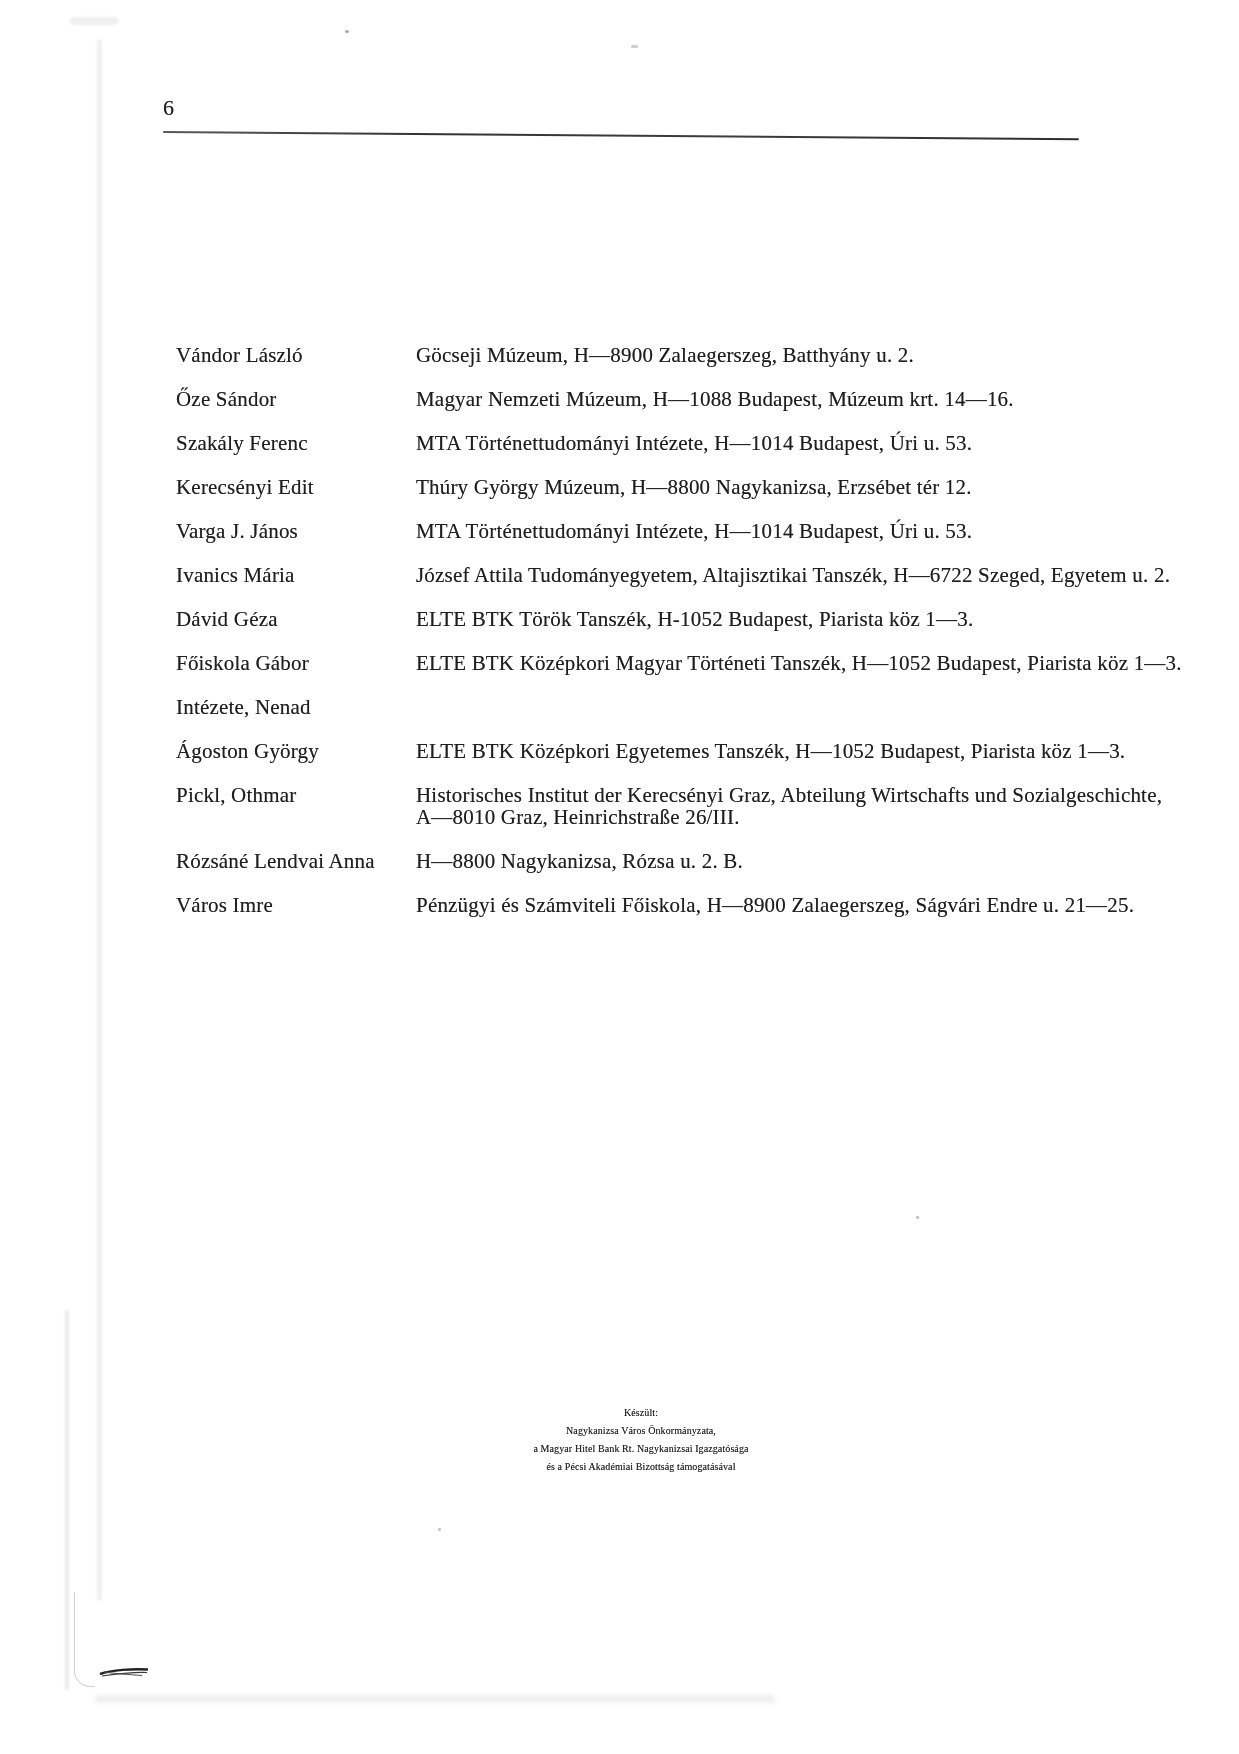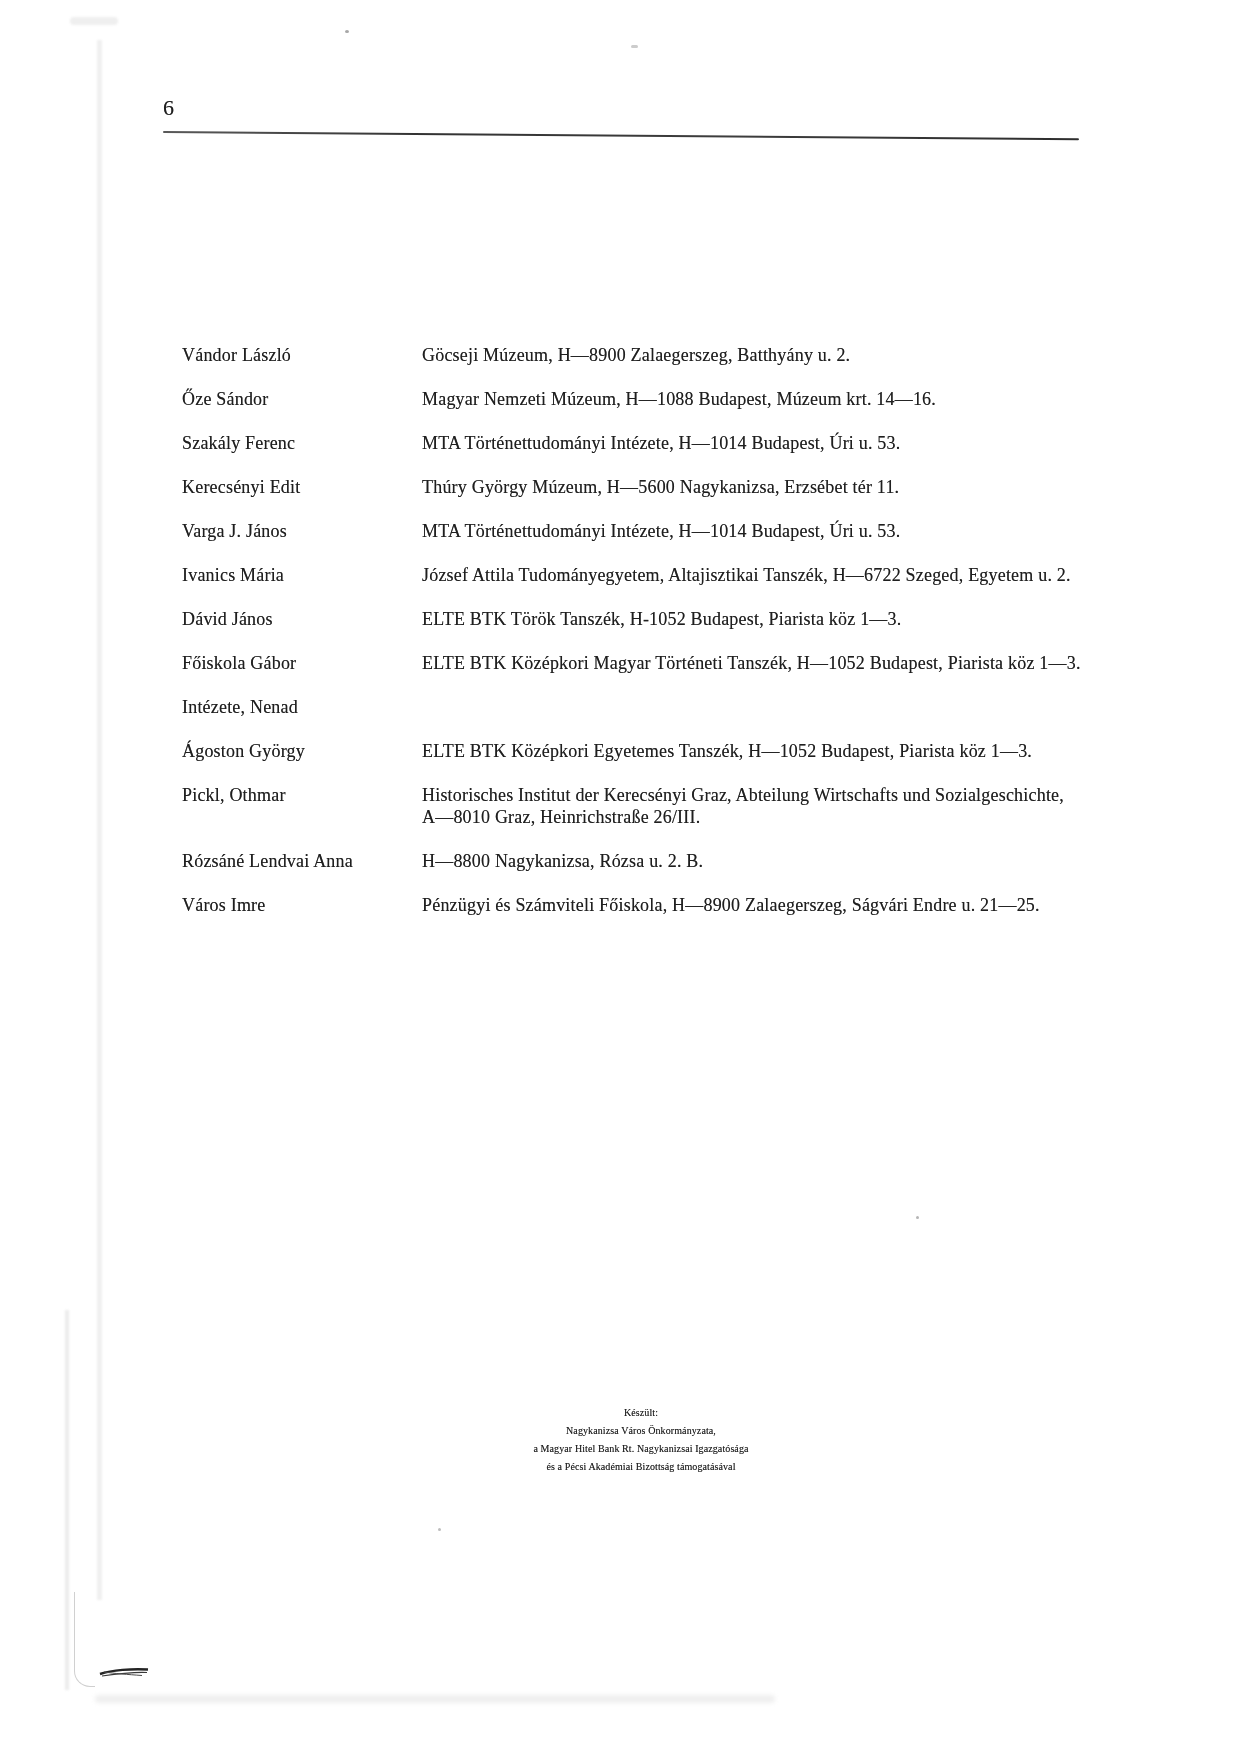--- a/index.html
+++ b/index.html
@@ -28,24 +28,24 @@
     width: 916px;
     height: 2px;
     background: linear-gradient(90deg, #5a5a5a, #333 28%, #3d3d3d 62%, #2e2e2e);
     transform: rotate(0.45deg);
     transform-origin: left center;
     border-radius: 1px;
   }
 
   .contributors {
     position: absolute;
-    left: 182px;
+    left: 176px;
     top: 344px;
     width: 1020px;
-    font-size: 18px;
+    font-size: 21px;
     letter-spacing: 0.2px;
   }
   .contrib-row {
     display: flex;
     align-items: flex-start;
     margin-bottom: 22px;
   }
   .contrib-name {
     flex: 0 0 240px;
     line-height: 22px;
@@ -138,40 +138,40 @@
   <div class="contrib-row">
     <div class="contrib-name ink">Szakály Ferenc</div>
     <div class="contrib-affiliation">
           <div class="addr-line ink">MTA Történettudományi Intézete, H—1014 Budapest, Úri u. 53.</div>
         </div>
   </div>
 
   <div class="contrib-row">
     <div class="contrib-name ink">Kerecsényi Edit</div>
     <div class="contrib-affiliation">
-          <div class="addr-line ink">Thúry György Múzeum, H—5600 Nagykanizsa, Erzsébet tér 11.</div>
+          <div class="addr-line ink">Thúry György Múzeum, H—8800 Nagykanizsa, Erzsébet tér 12.</div>
         </div>
   </div>
 
   <div class="contrib-row">
     <div class="contrib-name ink">Varga J. János</div>
     <div class="contrib-affiliation">
           <div class="addr-line ink">MTA Történettudományi Intézete, H—1014 Budapest, Úri u. 53.</div>
         </div>
   </div>
 
   <div class="contrib-row">
     <div class="contrib-name ink">Ivanics Mária</div>
     <div class="contrib-affiliation">
           <div class="addr-line ink">József Attila Tudományegyetem, Altajisztikai Tanszék, H—6722 Szeged, Egyetem u. 2.</div>
         </div>
   </div>
 
   <div class="contrib-row">
-    <div class="contrib-name ink">Dávid János</div>
+    <div class="contrib-name ink">Dávid Géza</div>
     <div class="contrib-affiliation">
           <div class="addr-line ink">ELTE BTK Török Tanszék, H-1052 Budapest, Piarista köz 1—3.</div>
         </div>
   </div>
 
   <div class="contrib-row">
     <div class="contrib-name ink">Főiskola Gábor</div>
     <div class="contrib-affiliation">
           <div class="addr-line ink">ELTE BTK Középkori Magyar Történeti Tanszék, H—1052 Budapest, Piarista köz 1—3.</div>
         </div>

